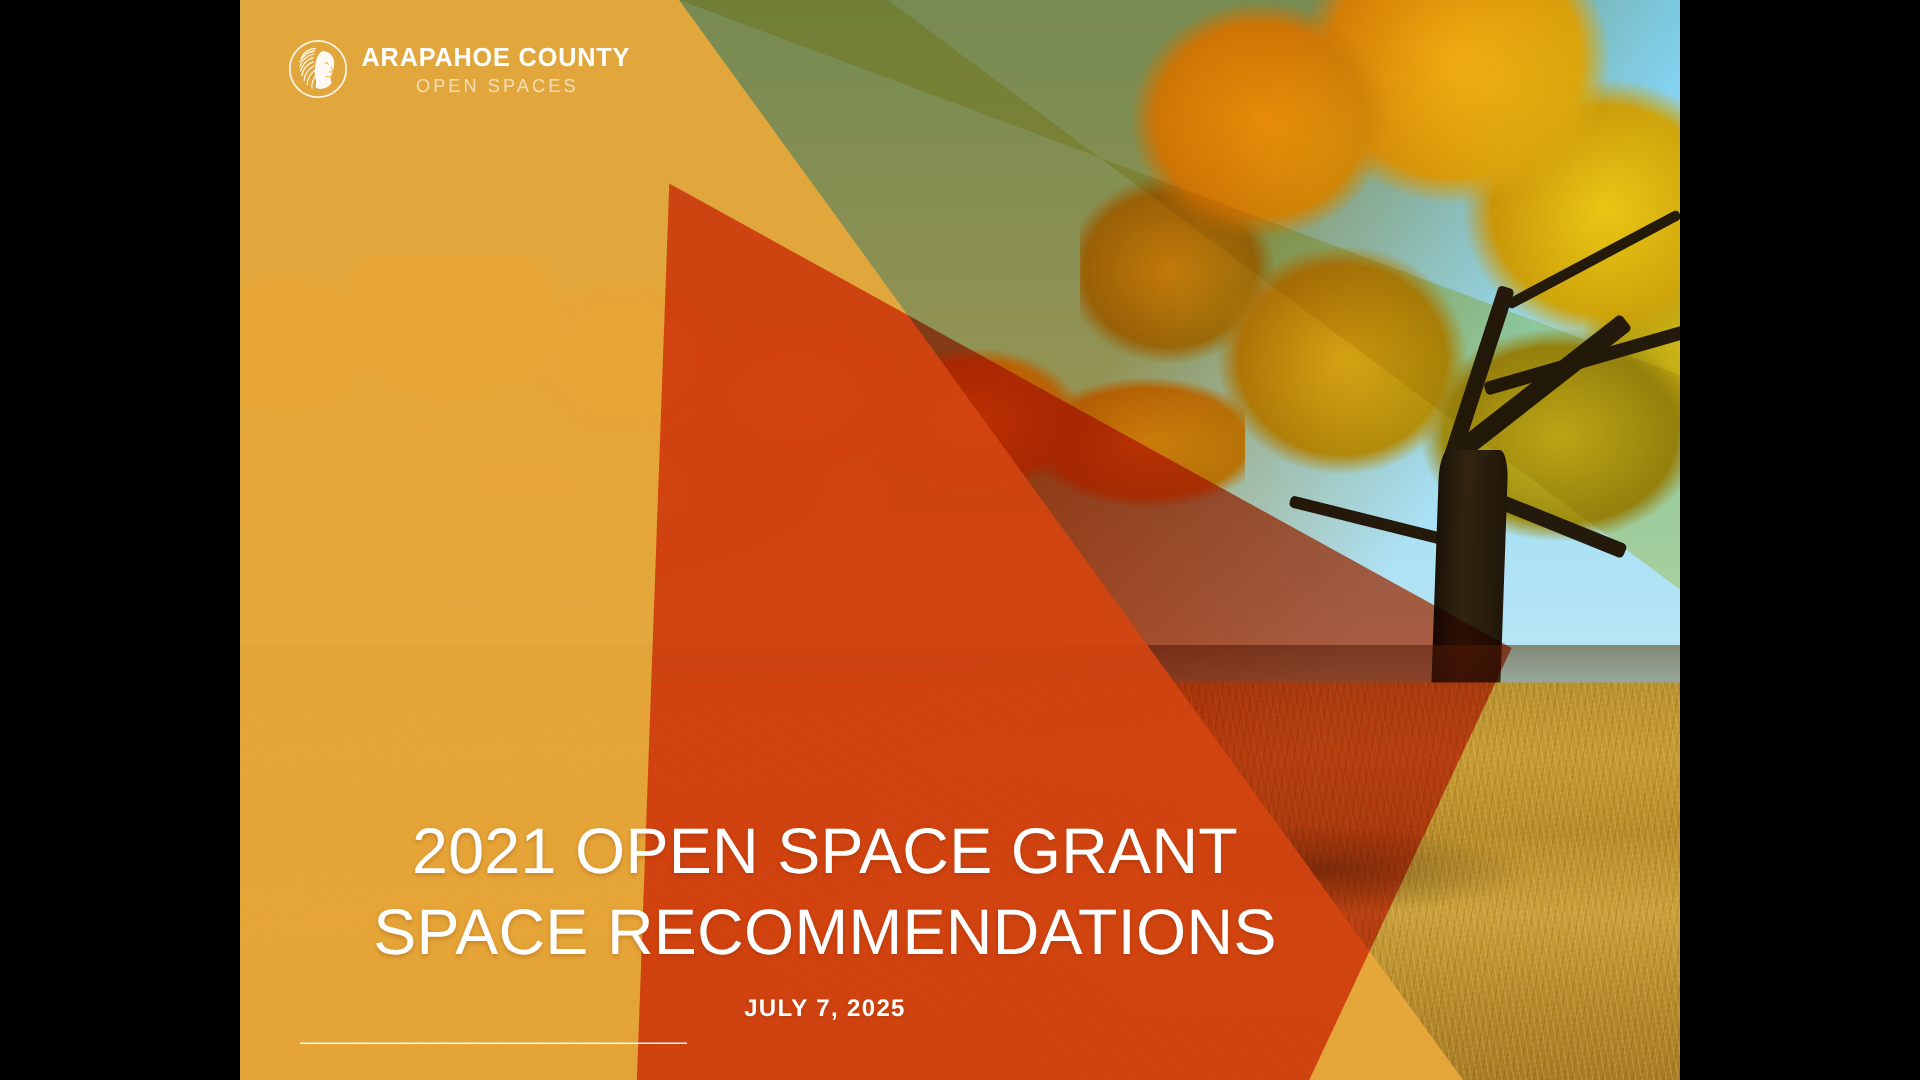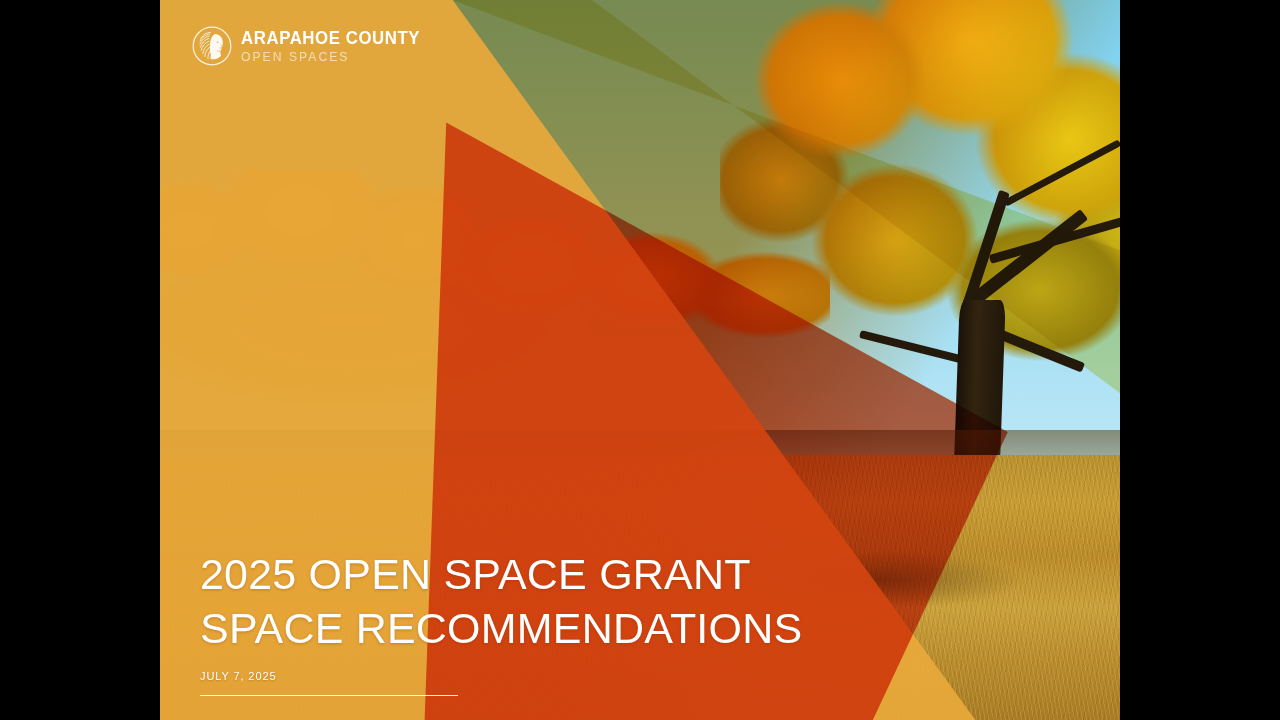--- a/index.html
+++ b/index.html
@@ -37,20 +37,21 @@
 
   
   #slide {
     position: absolute;
     left: 160px;
     top: 0;
     width: 1080px;
     height: 720px;
     overflow: hidden;
     background: #15803d;
+    text-align: center;
   }
 
   
   .photo { position:absolute; inset:0; overflow:hidden; }
 
   
   .sky {
     position: absolute;
     left: 0; top: 0; width: 960px; height: 470px;
     background: linear-gradient(to bottom, #7CCFEF 0%, #9BDCF3 55%, #BDE7F5 100%);
@@ -230,22 +231,22 @@
     color: #FFFFFF;
     font-size: 43px;
     font-weight: 400;
     line-height: 1.27;
     letter-spacing: 0.2px;
     white-space: nowrap;
     text-shadow: 0 1px 3px rgba(120,45,0,0.30);
   }
   #slide-date {
     color: #FFFFFF;
-    font-size: 11px;
-    font-weight: 400;
+    font-size: 16px;
+    font-weight: 700;
     letter-spacing: 0.9px;
     margin-top: 14px;
     text-shadow: 0 1px 2px rgba(120,45,0,0.35);
   }
   #title-rule {
     margin-top: 13px;
     width: 258px;
     height: 1px;
     background: rgba(255,255,255,0.92);
   }
@@ -301,21 +302,21 @@
           <path d="M72 47 C74 50 75 53 73 55 L69 55" fill="none" stroke="#E8A93A" stroke-width="1.6" stroke-linecap="round"></path>
           <path d="M63 62 C66 64 70 64 72 62" fill="none" stroke="#E8A93A" stroke-width="1.6" stroke-linecap="round"></path>
         </svg>
         <div id="logo-text">
           <div id="logo-title">ARAPAHOE COUNTY</div>
           <div id="logo-sub">OPEN SPACES</div>
         </div>
       </div>
 
       <div id="title-block">
-        <div class="title-line">2025 OPEN SPACE GRANT</div>
+        <div class="title-line">2021 OPEN SPACE GRANT</div>
         <div class="title-line">SPACE RECOMMENDATIONS</div>
         <div id="slide-date">JULY 7, 2025</div>
         <div id="title-rule"></div>
       </div>
 
     </div>
   </div>
 
   <div class="letterbox left"></div>
   <div class="letterbox right"></div>

